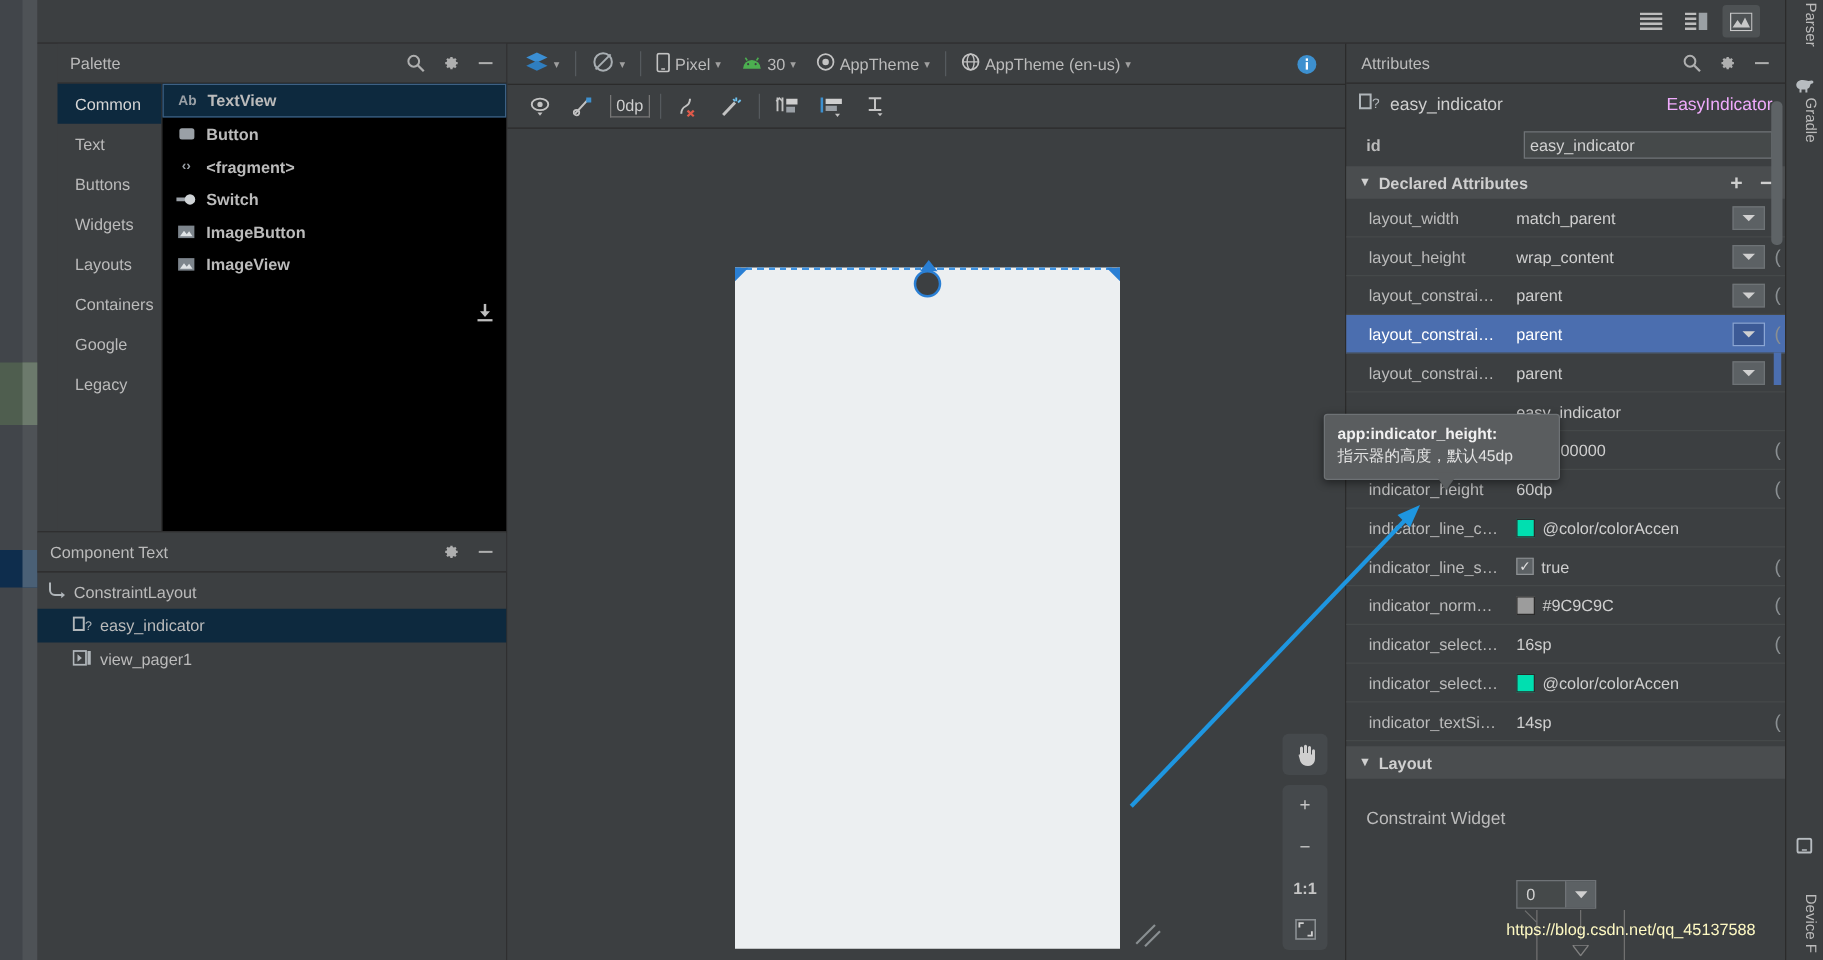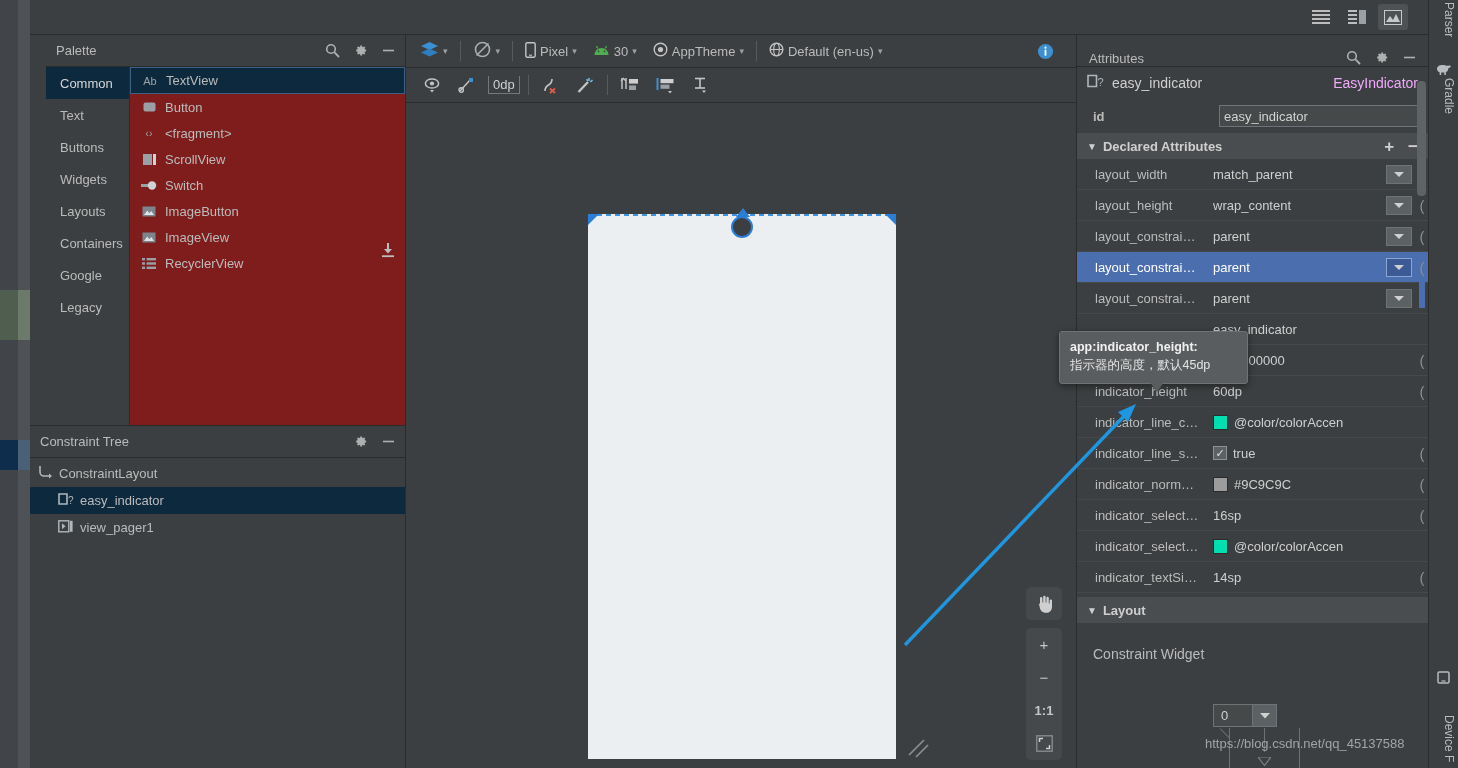--- a/index.html
+++ b/index.html
@@ -31,21 +31,21 @@
   
   .palette { position:absolute; left:30px; top:35px; width:376px; height:390px; background:#3c3f41; border-right:1px solid #2b2b2b;padding-left:16px; }
   .panel-head { height:32px; display:flex; align-items:center; padding:0 8px 0 10px; background:#3c3f41; border-bottom:1px solid #2b2b2b; }
   .panel-head .title { font-size:13px; color:#bbbbbb; flex:1; }
   .panel-head .acts { display:flex; gap:11px; align-items:center; }
   .icon-btn { width:17px; height:17px; display:flex; align-items:center; justify-content:center; opacity:.85;}
   .palette-body { display:flex; height:358px; }
   .pal-cats { width:84px; background:#3c3f41; border-right:1px solid #2b2b2b; padding-top:0; }
   .pal-cat { height:32px; display:flex; align-items:center; padding-left:14px; font-size:13px; color:#bbbbbb; }
   .pal-cat.sel { background:#0d293e; color:#d6d6d6; }
-  .pal-items { flex:1; position:relative; background:#7f1d1d; }
+  .pal-items { flex:1; position:relative; background:#000000;font-weight:bold; }
   .pal-item { height:26px; display:flex; align-items:center; padding-left:10px; gap:7px; font-size:13px; color:#bbbbbb; }
   .pal-item.sel { background:#0d293e; border:1px solid #3d6185; height:27px;}
   .pal-item .glyph { width:18px; display:flex; justify-content:center; align-items:center; font-size:11px; color:#9aa0a6;}
   .dl-icon { position:absolute; right:10px; top:176px; }
 
   
   .comptree { position:absolute; left:30px; top:425px; width:376px; height:343px; background:#3c3f41; border-right:1px solid #2b2b2b; border-top:1px solid #2b2b2b;}
   .tree-body { padding-top:2px; }
   .tree-row { height:27px; display:flex; align-items:center; font-size:13px; color:#bbbbbb; gap:6px; }
   .tree-row.sel { background:#0d293e; }
@@ -74,21 +74,21 @@
   .resize-h { position:absolute; left:500px; top:630px; width:26px; height:26px; }
 
   
   .zoomctl { position:absolute; right:14px; bottom:8px; width:36px; display:flex; flex-direction:column; align-items:center; gap:8px; }
   .zc-group { background:#45494c; border-radius:5px; width:36px; display:flex; flex-direction:column; align-items:center; }
   .zc { width:36px; height:33px; display:flex; align-items:center; justify-content:center; font-size:15px; color:#c5c5c5; }
   .zc.ratio { font-weight:bold; font-size:13px; }
 
   
   .attrs { position:absolute; left:1076px; top:35px; width:352px; height:733px; background:#3c3f41; border-left:1px solid #2b2b2b; }
-  .attr-head { height:32px; display:flex; align-items:flex-end; padding:0 10px 0 12px; border-bottom:1px solid #2b2b2b;gap:28px;}
+  .attr-head { height:32px; display:flex; align-items:center; padding:0 10px 0 12px; border-bottom:1px solid #2b2b2b;gap:28px;}
   .attr-title { flex:1; font-size:13px; }
   .attr-comp { height:32px; display:flex; align-items:center; padding:0 10px 0 10px; gap:7px; }
   .attr-comp .nm { font-size:14px; color:#cfcfcf; flex:1; }
   .attr-comp .cls { font-size:14px; color:#f0abfc; }
   .idrow { height:34px; display:flex; align-items:center; padding:0 10px 0 16px; }
   .idrow .lbl { width:126px; font-size:13px; color:#bbbbbb;font-weight:bold; }
   .idfield { flex:1; height:22px; background:#45494a; border:1px solid #6f7377; color:#d2d2d2; font-size:13px; padding:0 4px; display:flex; align-items:center; }
   .sect { height:26px; background:#4a4d4f; display:flex; align-items:center; padding:0 10px 0 10px; font-size:13px; font-weight:bold; color:#cfcfcf; }
   .sect .tri { margin-right:6px; font-size:10px; }
   .sect .spacer { flex:1; }
@@ -128,21 +128,21 @@
   
   .rstrip { position:absolute; right:0; top:0; width:30px; height:768px; background:#3c3f41; border-left:1px solid #2b2b2b;}
   .vtab { position:absolute; right:2px; writing-mode:vertical-rl; font-size:12px; color:#bbbbbb; white-space:nowrap; }
   .vtab.parser { top:2px; }
   .vtab.gradle { top:78px; }
   .vtab.devfile { bottom:6px; }
   .gradle-ic { position:absolute; right:6px; top:62px; }
   .dev-ic { position:absolute; right:7px; bottom:78px; }
 
   
-  .wm { position:absolute; left:1205px; top:736px; font-size:13px; color:#a3a3a3; white-space:nowrap; z-index:30;}
+  .wm { position:absolute; left:1205px; top:736px; font-size:13px; color:#fef9c3; white-space:nowrap; z-index:30;}
 </style>
 </head>
 <body>
 
 <div class="app">
 
   <div class="left-gutter">
     <div class="track"></div>
     <div class="mark green"></div>
     <div class="mark green2"></div>
@@ -228,29 +228,20 @@
               </svg>
             </span>
           <span>Button</span>
         </div>
         <div class="pal-item">
           <span class="glyph">‹›</span>
           <span>&lt;fragment&gt;</span>
         </div>
         <div class="pal-item">
           <span class="glyph">
-              <svg width="13" height="11" viewBox="0 0 13 11">
-                <rect x="0" y="0" width="9" height="11" fill="#9aa0a6"></rect>
-                <rect x="10" y="0" width="3" height="11" fill="#cfd3d6"></rect>
-              </svg>
-            </span>
-          <span>ScrollView</span>
-        </div>
-        <div class="pal-item">
-          <span class="glyph">
               <svg width="16" height="9" viewBox="0 0 16 9">
                 <rect x="0" y="3" width="9" height="3" fill="#9aa0a6"></rect>
                 <circle cx="11" cy="4.5" r="4.2" fill="#cfd3d6"></circle>
               </svg>
             </span>
           <span>Switch</span>
         </div>
         <div class="pal-item">
           <span class="glyph">
               <svg width="14" height="11" viewBox="0 0 14 11">
@@ -262,48 +253,33 @@
         </div>
         <div class="pal-item">
           <span class="glyph">
               <svg width="14" height="11" viewBox="0 0 14 11">
                 <rect x="0.5" y="0.5" width="13" height="10" fill="#7d858c"></rect>
                 <path d="M2 9 L5.2 4.6 L7.4 7.3 L9.3 5 L12 9 Z" fill="#dfe3e6"></path>
               </svg>
             </span>
           <span>ImageView</span>
         </div>
-        <div class="pal-item">
-          <span class="glyph">
-              <svg width="14" height="11" viewBox="0 0 14 11">
-                <g fill="#9aa0a6">
-                  <rect x="0" y="0" width="3" height="2.4"></rect>
-                  <rect x="4.6" y="0" width="9.4" height="2.4"></rect>
-                  <rect x="0" y="4.3" width="3" height="2.4"></rect>
-                  <rect x="4.6" y="4.3" width="9.4" height="2.4"></rect>
-                  <rect x="0" y="8.6" width="3" height="2.4"></rect>
-                  <rect x="4.6" y="8.6" width="9.4" height="2.4"></rect>
-                </g>
-              </svg>
-            </span>
-          <span>RecyclerView</span>
-        </div>
         <div class="dl-icon">
           <svg width="14" height="15" viewBox="0 0 14 15">
               <path fill="#bdbdbd" d="M6 0h2v6h3l-4 4.6L3 6h3z"></path>
               <rect x="1" y="12.3" width="12" height="1.8" fill="#bdbdbd"></rect>
             </svg>
         </div>
       </div>
     </div>
   </div>
 
   <div class="comptree">
     <div class="panel-head">
-      <div class="title">Constraint Tree</div>
+      <div class="title">Component Text</div>
       <div class="acts">
         <div class="icon-btn">
           <svg width="15" height="15" viewBox="0 0 16 16">
               <path fill="#c3c3c3" d="M8 5.3a2.7 2.7 0 100 5.4 2.7 2.7 0 000-5.4zm0 4a1.3 1.3 0 110-2.6 1.3 1.3 0 010 2.6z"></path>
               <path fill="#c3c3c3" d="M14 7h-1.2a4.9 4.9 0 00-.5-1.2l.85-.85-1.4-1.4-.85.85A4.9 4.9 0 009.7 3.9V2.7H7.7v1.2a4.9 4.9 0 00-1.2.5L5.65 3.55l-1.4 1.4.85.85A4.9 4.9 0 004.6 7H3.4v2h1.2c.12.43.29.83.5 1.2l-.85.85 1.4 1.4.85-.85c.37.21.77.38 1.2.5v1.2h2v-1.2c.43-.12.83-.29 1.2-.5l.85.85 1.4-1.4-.85-.85c.21-.37.38-.77.5-1.2H14V7z"></path>
             </svg>
         </div>
         <div class="icon-btn">
           <svg width="15" height="15" viewBox="0 0 15 15">
               <line x1="2" y1="7.5" x2="13" y2="7.5" stroke="#c3c3c3" stroke-width="1.6"></line>
@@ -401,21 +377,21 @@
       </div>
       <div class="sep"></div>
       <div class="tb-item">
         <span>
           <svg width="15" height="15" viewBox="0 0 15 15">
               <circle cx="7.5" cy="7.5" r="6.3" fill="none" stroke="#c3c3c3" stroke-width="1.4"></circle>
               <ellipse cx="7.5" cy="7.5" rx="2.8" ry="6.3" fill="none" stroke="#c3c3c3" stroke-width="1.1"></ellipse>
               <line x1="1.4" y1="7.5" x2="13.6" y2="7.5" stroke="#c3c3c3" stroke-width="1.1"></line>
             </svg>
         </span>
-        <span>Default (en-us)</span>
+        <span>AppTheme (en-us)</span>
         <span class="caret">▾</span>
       </div>
       <div class="info-i">
         <svg width="17" height="17" viewBox="0 0 17 17">
             <circle cx="8.5" cy="8.5" r="7.6" fill="#3d90cf"></circle>
             <rect x="7.6" y="6.7" width="1.8" height="6" fill="#ffffff"></rect>
             <rect x="7.6" y="3.7" width="1.8" height="2" fill="#ffffff"></rect>
           </svg>
       </div>
     </div>

